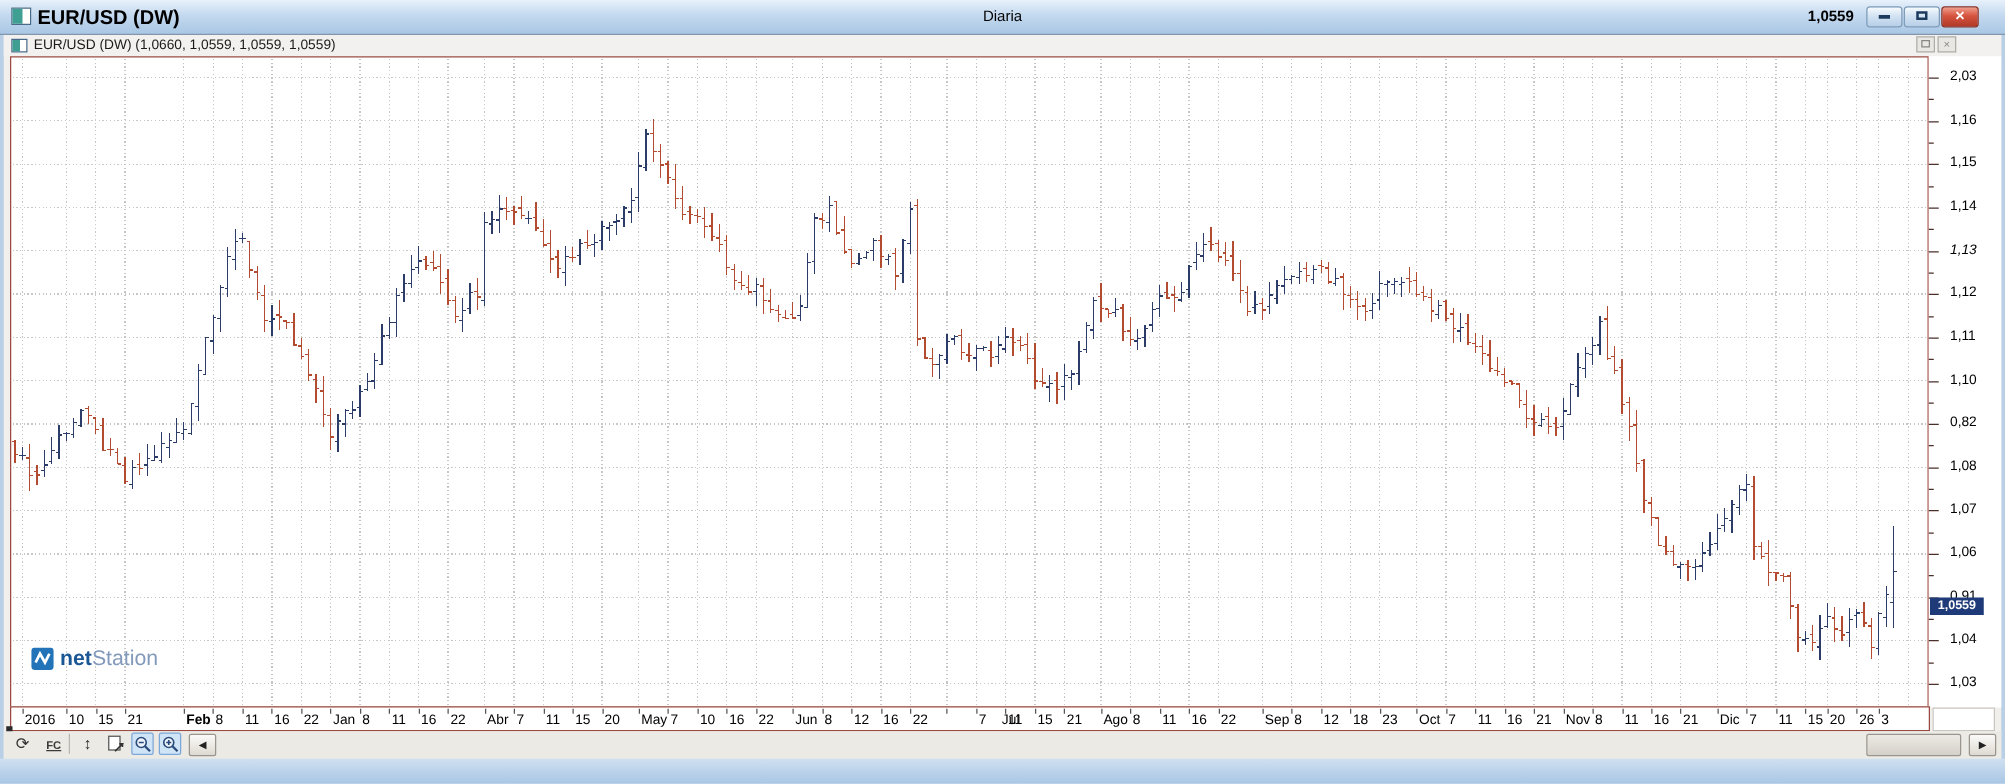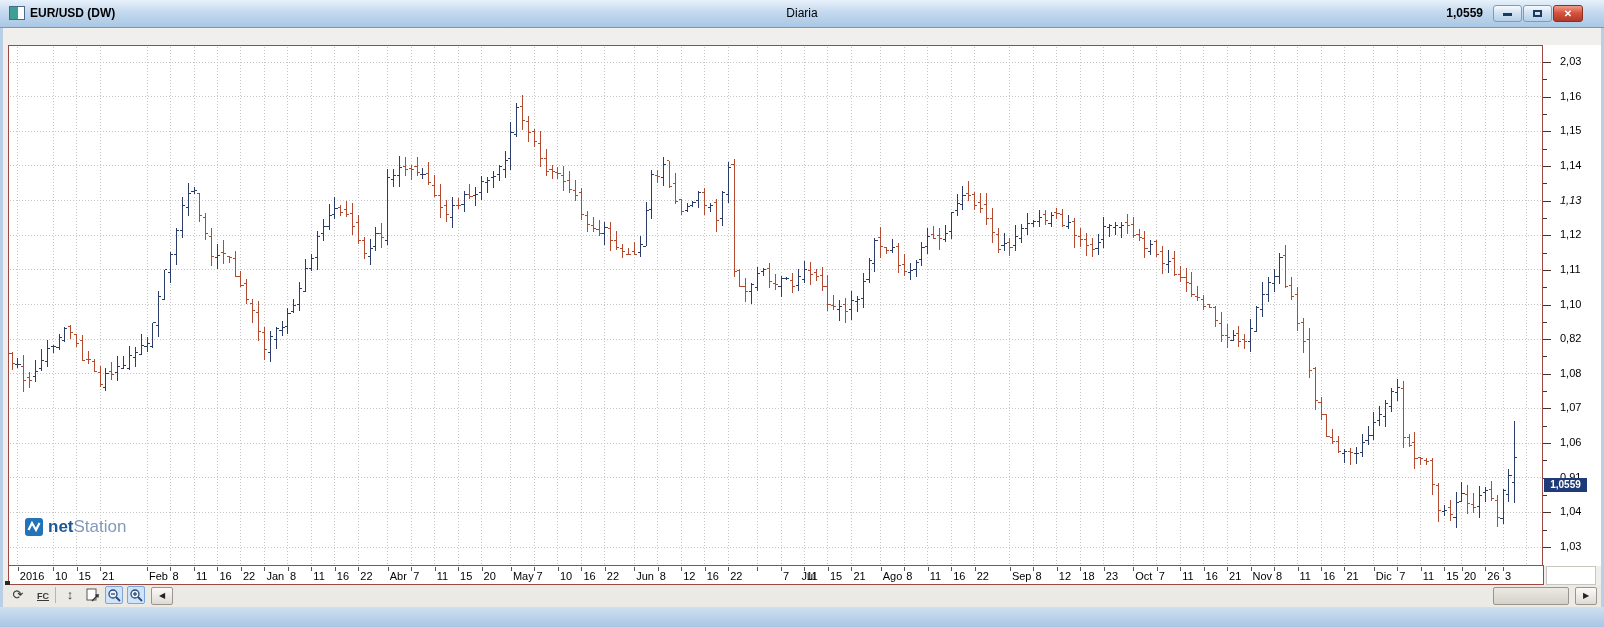--- a/index.html
+++ b/index.html
@@ -5,21 +5,21 @@
   html,body{margin:0;padding:0;background:#e8e8e8;}
   *{box-sizing:border-box;font-family:"Liberation Sans",sans-serif;}
   #win{position:relative;width:1604px;height:627px;background:#b9cfe6;overflow:hidden;}
 
   
   #titlebar{position:absolute;left:0;top:0;width:1604px;height:28px;
     background:linear-gradient(#e7f1fb,#c4d9ef 45%,#a9c7e4);border-bottom:1px solid #8096ad;}
   .app-ico{position:absolute;left:9px;top:6px;width:16px;height:14px;background:#fff;
     border:1px solid #4a6a8a;}
   .app-ico::before{content:"";position:absolute;left:0;top:0;width:8px;height:12px;background:#3f9f93;}
-  #t-title{position:absolute;left:30px;top:6px;font-size:12px;font-weight:bold;color:#000;}
+  #t-title{position:absolute;left:30px;top:6px;font-size:16px;font-weight:bold;color:#000;}
   #t-center{position:absolute;left:50%;top:6px;transform:translateX(-50%);font-size:12px;font-weight:normal;color:#000;}
   #t-price{position:absolute;right:121px;top:6px;font-size:12px;font-weight:bold;color:#000;}
   .winbtn{position:absolute;top:5px;height:17px;border:1px solid #7f9db9;border-radius:3px;
     background:linear-gradient(#f6fafd,#d3e3f3 45%,#b7cfe8);text-align:center;line-height:15px;
     font-size:10px;color:#1c3a5e;cursor:default;}
   #btn-min{right:82px;width:29px;}
   #btn-max{right:52px;width:29px;}
   #btn-close{right:21px;width:30px;background:linear-gradient(#f09d8c,#d6543e 45%,#b03a28);
     border:1px solid #8e2e1f;color:#fff;font-weight:bold;}
   .minbar{display:inline-block;width:9px;height:3px;background:#1c3a5e;margin-bottom:1px;}
@@ -89,20 +89,26 @@
     <span id="t-title">EUR/USD (DW)</span>
     <span id="t-center">Diaria</span>
     <span id="t-price">1,0559</span>
     <span class="winbtn" id="btn-min"><span class="minbar"></span></span>
     <span class="winbtn" id="btn-max"><span class="maxbox"></span></span>
     <span class="winbtn" id="btn-close"><span>✕</span></span>
   </div>
 
   <div id="client">
 
+    <div id="chart-header">
+      <span class="mini-ico"></span>
+      <span id="hdr-text">EUR/USD (DW) (1,0660, 1,0559, 1,0559, 1,0559)</span>
+      <span class="hdr-btn" id="hdr-restore"><span class="restbox"></span></span>
+      <span class="hdr-btn" id="hdr-close"><span>×</span></span>
+    </div>
 
     <div id="plot">
       <svg id="plot-svg" width="1533" height="519" shape-rendering="crispEdges">
           <line x1="1" x2="1532" y1="16.0" y2="16.0" stroke="#c6c6c6" stroke-dasharray="1 2"></line>
           <line x1="1" x2="1532" y1="50.6" y2="50.6" stroke="#c6c6c6" stroke-dasharray="1 2"></line>
           <line x1="1" x2="1532" y1="85.3" y2="85.3" stroke="#c6c6c6" stroke-dasharray="1 2"></line>
           <line x1="1" x2="1532" y1="119.9" y2="119.9" stroke="#c6c6c6" stroke-dasharray="1 2"></line>
           <line x1="1" x2="1532" y1="154.6" y2="154.6" stroke="#c6c6c6" stroke-dasharray="1 2"></line>
           <line x1="1" x2="1532" y1="189.2" y2="189.2" stroke="#c6c6c6" stroke-dasharray="1 2"></line>
           <line x1="1" x2="1532" y1="223.9" y2="223.9" stroke="#c6c6c6" stroke-dasharray="1 2"></line>
@@ -1524,21 +1530,21 @@
       <div id="edge-mark"></div>
     <div class="xtick" style="left: 8.87px;"></div>
         <div class="xlab" style="left: 10.87px;">2016</div>
         <div class="xtick" style="left: 44.09px;"></div>
         <div class="xlab" style="left: 46.09px;">10</div>
         <div class="xtick" style="left: 67.57px;"></div>
         <div class="xlab" style="left: 69.57px;">15</div>
         <div class="xtick" style="left: 91.05px;"></div>
         <div class="xlab" style="left: 93.05px;">21</div>
         <div class="xtick" style="left: 138.01px;"></div>
-        <div class="xlab" style="left: 140.01px;">Feb</div>
+        <div class="xlab" style="left: 140.01px; font-weight: bold;">Feb</div>
         <div class="xtick" style="left: 161.49px;"></div>
         <div class="xlab" style="left: 163.49px;">8</div>
         <div class="xtick" style="left: 184.97px;"></div>
         <div class="xlab" style="left: 186.97px;">11</div>
         <div class="xtick" style="left: 208.45px;"></div>
         <div class="xlab" style="left: 210.45px;">16</div>
         <div class="xtick" style="left: 231.93px;"></div>
         <div class="xlab" style="left: 233.93px;">22</div>
         <div class="xtick" style="left: 255.41px;"></div>
         <div class="xlab" style="left: 257.41px;">Jan</div>

